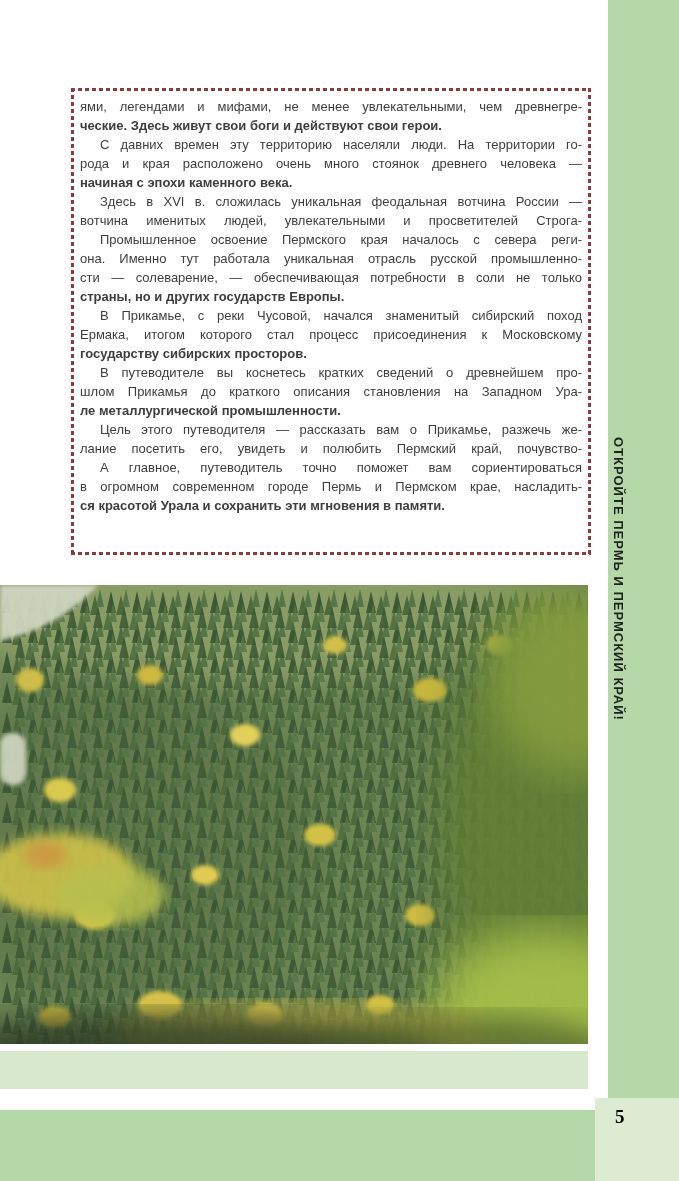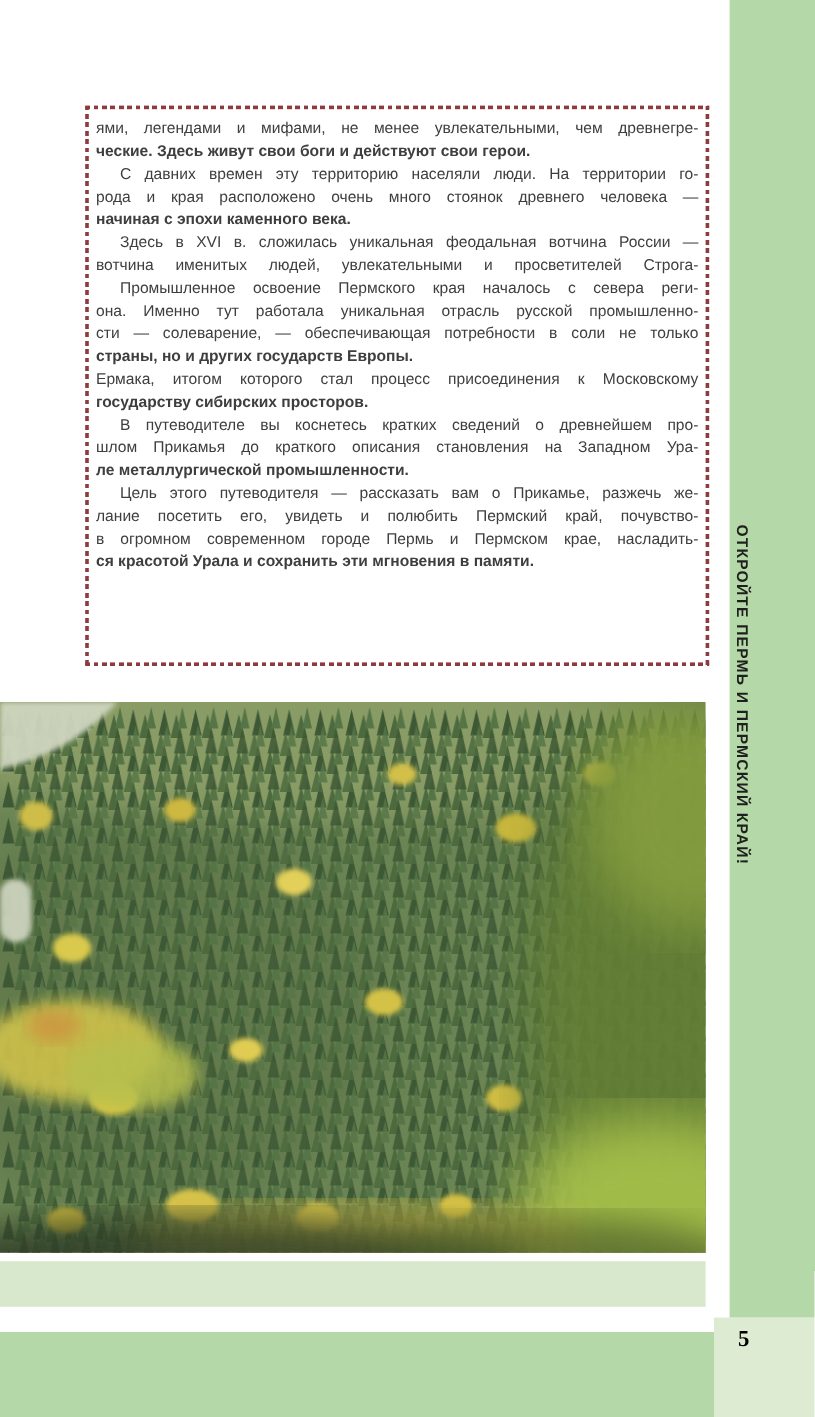--- a/index.html
+++ b/index.html
@@ -60,27 +60,29 @@
     <div class="ln end">ческие. Здесь живут свои боги и действуют свои герои.</div>
     <div class="ln ind">С давних времен эту территорию населяли люди. На территории го-</div>
     <div class="ln">рода и края расположено очень много стоянок древнего человека —</div>
     <div class="ln end">начиная с эпохи каменного века.</div>
     <div class="ln ind">Здесь в XVI в. сложилась уникальная феодальная вотчина России —</div>
     <div class="ln">вотчина именитых людей, увлекательными и просветителей Строга-</div>
     <div class="ln ind">Промышленное освоение Пермского края началось с севера реги-</div>
     <div class="ln">она. Именно тут работала уникальная отрасль русской промышленно-</div>
     <div class="ln">сти — солеварение, — обеспечивающая потребности в соли не только</div>
     <div class="ln end">страны, но и других государств Европы.</div>
+    <div class="ln ind">В Прикамье, с реки Чусовой, начался знаменитый сибирский поход</div>
     <div class="ln">Ермака, итогом которого стал процесс присоединения к Московскому</div>
     <div class="ln end">государству сибирских просторов.</div>
     <div class="ln ind">В путеводителе вы коснетесь кратких сведений о древнейшем про-</div>
     <div class="ln">шлом Прикамья до краткого описания становления на Западном Ура-</div>
     <div class="ln end">ле металлургической промышленности.</div>
     <div class="ln ind">Цель этого путеводителя — рассказать вам о Прикамье, разжечь же-</div>
     <div class="ln">лание посетить его, увидеть и полюбить Пермский край, почувство-</div>
+    <div class="ln ind">А главное, путеводитель точно поможет вам сориентироваться</div>
     <div class="ln">в огромном современном городе Пермь и Пермском крае, насладить-</div>
     <div class="ln end">ся красотой Урала и сохранить эти мгновения в памяти.</div>
   </div>
 
   <div class="photo">
     <svg width="588" height="459" viewBox="0 0 588 459" xmlns="http://www.w3.org/2000/svg" aria-hidden="true">
       <defs>
         <pattern id="conifers" width="26" height="30" patternUnits="userSpaceOnUse">
           <rect width="26" height="30" fill="none"></rect>
           <path d="M2 28 L7 6 L12 28 Z" fill="#3d5835"></path>

